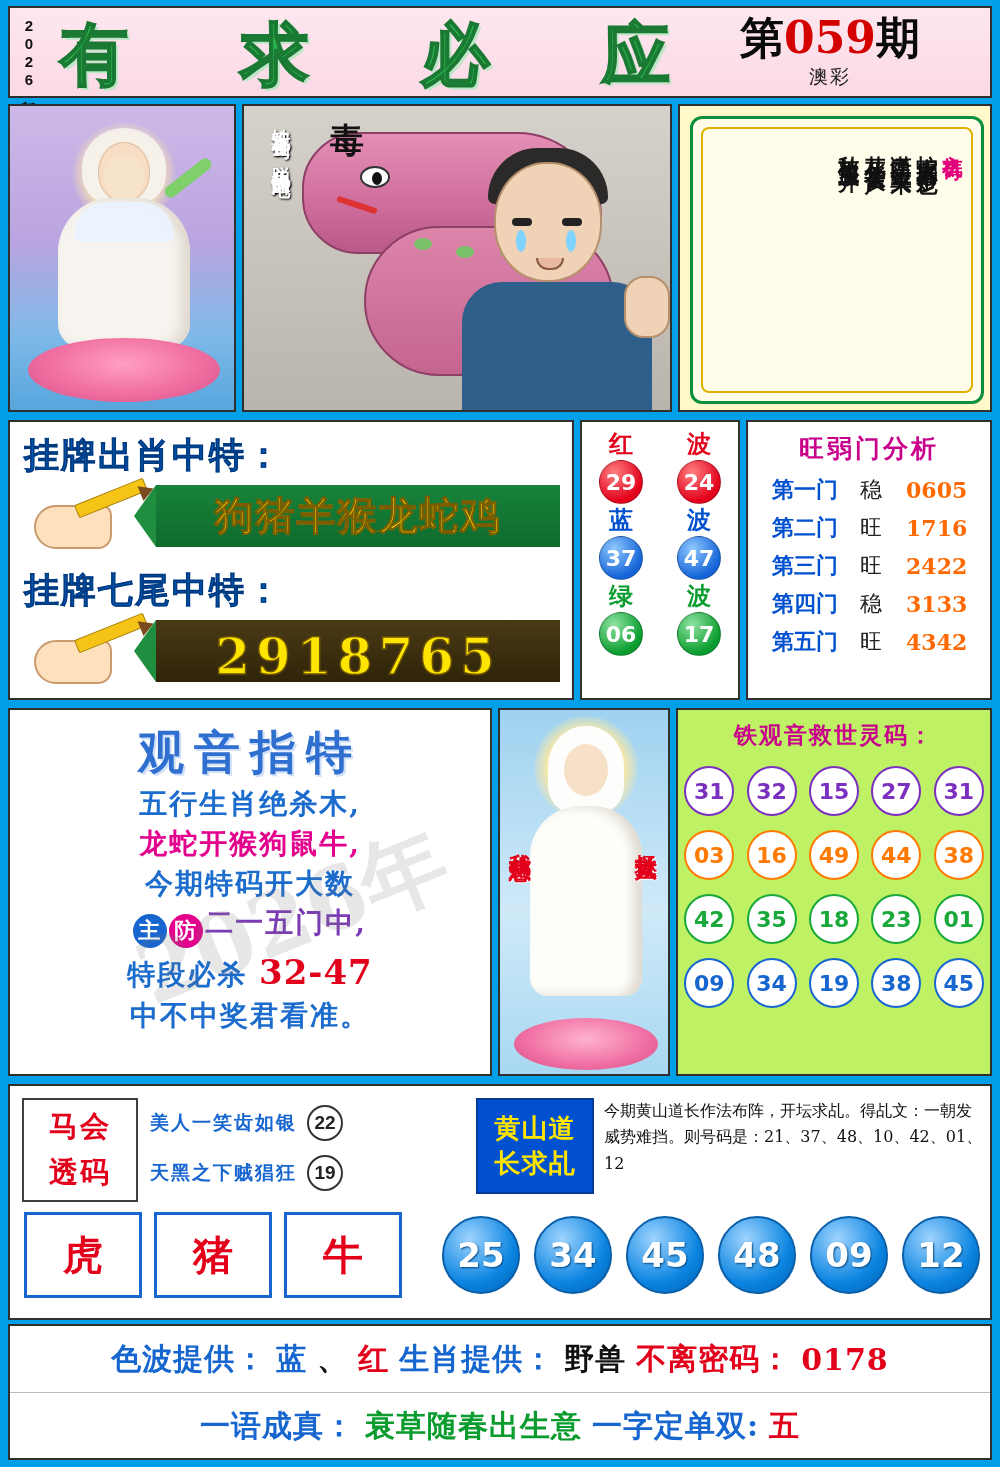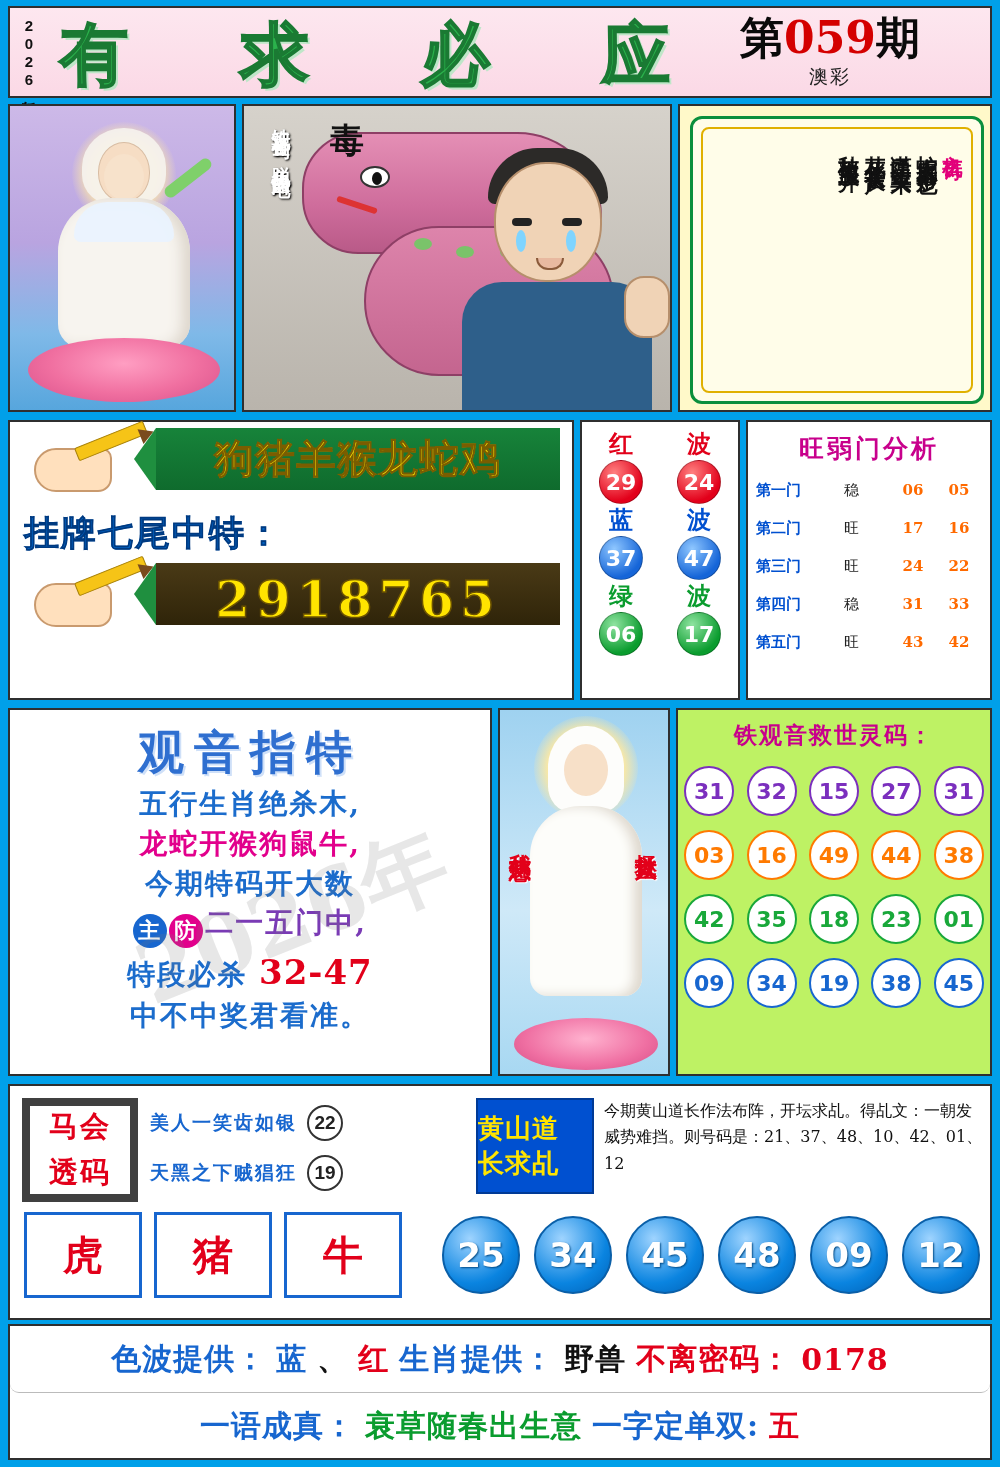--- a/index.html
+++ b/index.html
@@ -201,22 +201,22 @@
   .analysis {
     position:absolute; left:738px; top:0; width:246px; height:280px;
     background:#fff; border:2px solid #2f2f2f;
   }
   .analysis h3 {
     margin:10px 0 6px 0; text-align:center;
     font-family:"DejaVu Serif",serif; font-size:25px; color:#c8008c; font-weight:bold; letter-spacing:3px;
   }
   .an-row {
     display:grid; grid-template-columns:88px 46px 1fr 1fr; align-items:center;
-    height:38px; padding:0 8px;
-    font-family:"DejaVu Serif",serif; font-size:15px;
+    height:38px; padding:0 24px;
+    font-family:"DejaVu Serif",serif; font-size:22px;
   }
   .an-row .gate { color:#0050d0; font-weight:bold; }
   .an-row .state { color:#222; }
   .an-row .n { color:#ff6a00; font-weight:bold; text-align:center; }
 
   
   .row3 { position:absolute; left:8px; top:708px; width:984px; height:372px; }
   .gy-left {
     position:absolute; left:0; top:0; width:484px; height:368px;
     background:#fff; border:2px solid #2f2f2f; overflow:hidden;
@@ -290,40 +290,40 @@
   .oball.purple { border-color:#7b2fbe; color:#7b2fbe; }
   .oball.orange { border-color:#ff7a00; color:#ff7a00; }
   .oball.green  { border-color:#19a83a; color:#19a83a; }
   .oball.blue   { border-color:#1766cf; color:#1766cf; }
 
   
   .row4 { position:absolute; left:8px; top:1084px; width:984px; height:236px;
     background:#fff; border:2px solid #2f2f2f; }
   .mh-box {
     position:absolute; left:12px; top:12px; width:116px; height:104px;
-    border:8px solid #404040; display:flex; flex-direction:column;
+    border:2px solid #404040; display:flex; flex-direction:column;
     align-items:center; justify-content:center; gap:6px;
   }
   .mh-box span {
     font-family:"DejaVu Serif",serif; font-size:29px; font-weight:bold; color:#e2001a; letter-spacing:2px;
   }
   .riddles { position:absolute; left:140px; top:12px; width:316px; }
   .riddle-row { display:flex; align-items:center; height:50px; gap:10px; }
   .riddle-txt {
     font-family:"DejaVu Serif",serif; font-size:19px; font-weight:bold; color:#1766cf; letter-spacing:2px;
   }
   .riddle-num {
     width:36px; height:36px; border-radius:50%; border:2px solid #333;
     display:flex; align-items:center; justify-content:center;
     font-size:19px; font-weight:bold; color:#222;
   }
   .hs-box {
     position:absolute; left:466px; top:12px; width:118px; height:96px;
     background:#0050d0; border:2px solid #003a96;
-    display:flex; flex-direction:column; justify-content:center;
+    display:flex; flex-direction:column; align-items:center; justify-content:center;
   }
   .hs-box span { font-family:"DejaVu Serif",serif; font-size:26px; font-weight:bold; color:#ffe400; letter-spacing:1px; }
   .hs-text {
     position:absolute; left:594px; top:12px; width:380px;
     font-family:"DejaVu Serif",serif; font-size:16px; color:#111; line-height:1.65;
   }
   .zodiac-boxes { position:absolute; left:14px; top:126px; width:400px; display:flex; gap:12px; }
   .zbox {
     width:118px; height:86px; border:3px solid #1766cf; background:#fff;
     display:flex; align-items:center; justify-content:center;
@@ -340,21 +340,21 @@
     border:2px solid #0a5fa8;
     display:flex; align-items:center; justify-content:center;
     color:#fff; font-size:34px; font-weight:bold; font-family:"DejaVu Sans",sans-serif;
     text-shadow:1px 1px 2px #004a86;
   }
 
   
   .footer { position:absolute; left:8px; top:1324px; width:984px; height:136px;
     background:#fff; border:2px solid #2f2f2f; }
   .f-row { height:67px; display:flex; align-items:center; justify-content:center; gap:10px;
-    font-family:"DejaVu Serif",serif; font-size:30px; font-weight:bold; letter-spacing:1px;border-radius:9px; }
+    font-family:"DejaVu Serif",serif; font-size:30px; font-weight:bold; letter-spacing:1px; }
   .f-row.divider { border-bottom:1px solid #bbb; }
   .f-lab { color:#1766cf; }
   .f-blue { color:#1766cf; }
   .f-red  { color:#e2001a; }
   .f-dark { color:#111; }
   .f-green{ color:#0a9c2e; }
 </style>
 </head>
 <body>
 
@@ -419,20 +419,21 @@
           <div class="pv text">花花外衣长长声,</div>
           <div class="pv text">秋菊依簇三二开。</div>
         </div>
       </div>
     </div>
   </div>
 
   <div class="row2">
 
     <div class="pred">
+      <div class="pred-title">挂牌出肖中特：</div>
       <div class="pencil-row">
         <div class="pencil">
           <div class="hand"></div>
             <div class="stick"></div>
             <div class="tip"></div>
         </div>
         <div class="ribbon green">
           <div class="zodiacs">狗猪羊猴龙蛇鸡</div>
         </div>
       </div>

